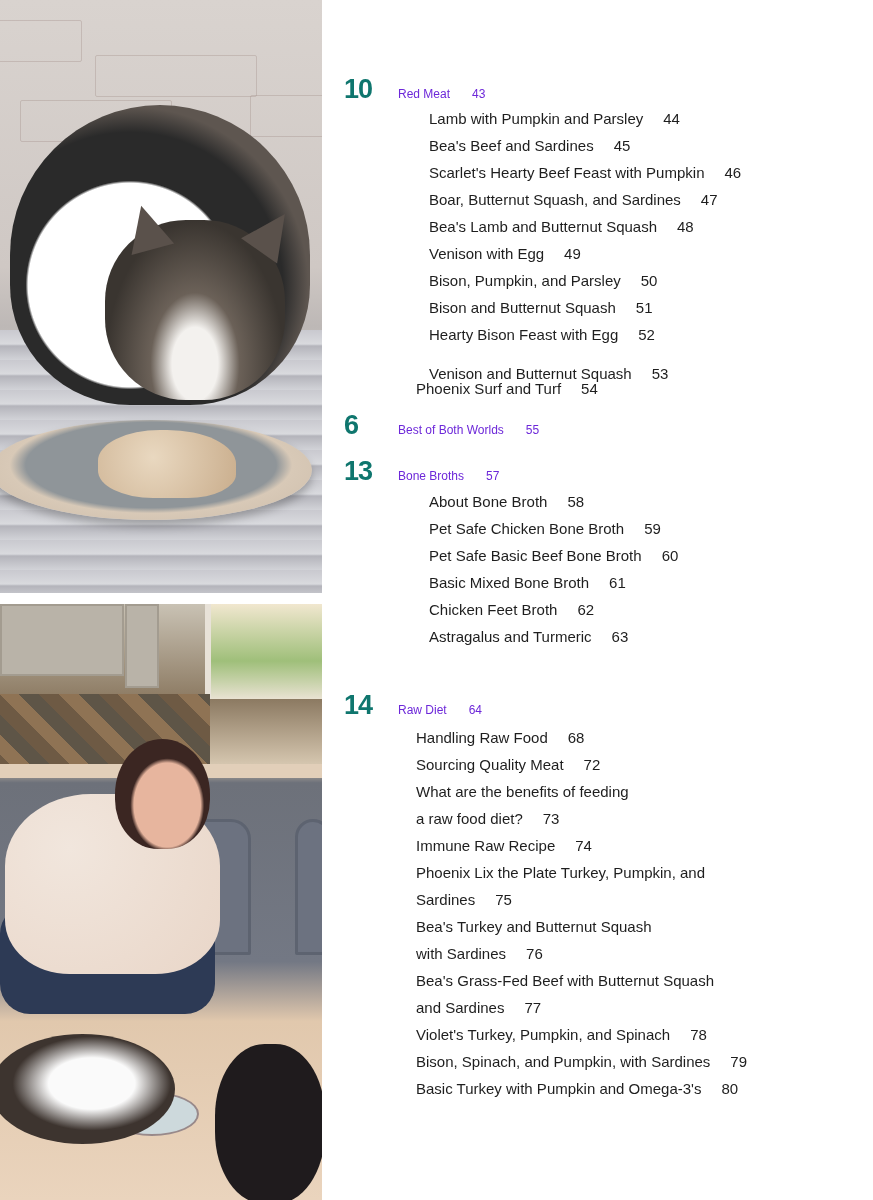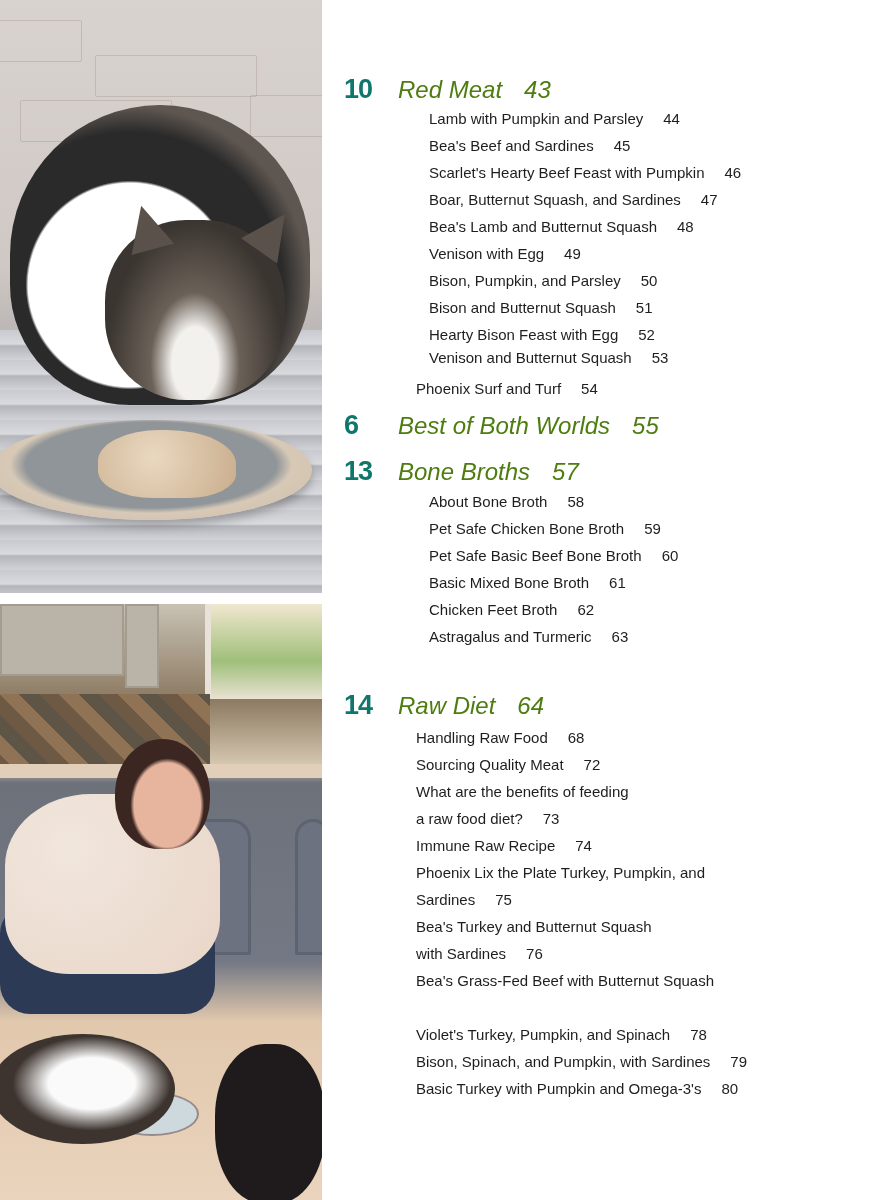--- a/index.html
+++ b/index.html
@@ -29,21 +29,21 @@
   .person-head { position: absolute; left: 115px; top: 135px; width: 95px; height: 110px; border-radius: 50% 50% 45% 45%; background: radial-gradient(ellipse at 55% 60%, #e7b59e 0 45%, #3b2622 50%); }
   .jeans { position: absolute; left: 0; top: 300px; width: 215px; height: 110px; border-radius: 30px; background: #2d3a55; }
   .cat1 { position: absolute; left: -10px; top: 430px; width: 185px; height: 110px; border-radius: 50%; background: radial-gradient(ellipse at 55% 45%, #fafafa 0 30%, #3d342f 55%); }
   .cat2 { position: absolute; left: 215px; top: 440px; width: 110px; height: 160px; border-radius: 45%; background: #1f1b1d; }
   .dish { position: absolute; border-radius: 50%; background: #cdd9dc; border: 2px solid #98898a; }
 
   
   .toc { position: absolute; left: 344px; top: 0; width: 520px; }
   .chapter { position: absolute; left: 0; height: 30px; display: flex; align-items: baseline; }
   .ch-num { display: inline-block; width: 54px; font-weight: bold; font-size: 27px; color: #0f766e; letter-spacing: -1px; }
-  .ch-title { font-size: 24px; color: #4d7c0f; font-style: italic; }
+  .ch-title { font-size: 12px; color: #6d28d9; }
   .page { margin-left: 22px; }
   .entry { position: absolute; font-size: 15px; color: #1e1e1e; white-space: nowrap; line-height: 27px; }
   .entry .page { margin-left: 20px; }
 </style>
 </head>
 <body>
 
 <div class="photo photo-top">
   <div class="brick" style="left:-10px;top:20px;width:90px;height:40px"></div>
   <div class="brick" style="left:95px;top:55px;width:160px;height:40px"></div>
@@ -84,21 +84,21 @@
   </div>
   <div class="entry" style="left:85px;top:105px"><span>Lamb with Pumpkin and Parsley</span><span class="page">44</span></div>
   <div class="entry" style="left:85px;top:132px"><span>Bea's Beef and Sardines</span><span class="page">45</span></div>
   <div class="entry" style="left:85px;top:159px"><span>Scarlet's Hearty Beef Feast with Pumpkin</span><span class="page">46</span></div>
   <div class="entry" style="left:85px;top:186px"><span>Boar, Butternut Squash, and Sardines</span><span class="page">47</span></div>
   <div class="entry" style="left:85px;top:213px"><span>Bea's Lamb and Butternut Squash</span><span class="page">48</span></div>
   <div class="entry" style="left:85px;top:240px"><span>Venison with Egg</span><span class="page">49</span></div>
   <div class="entry" style="left:85px;top:267px"><span>Bison, Pumpkin, and Parsley</span><span class="page">50</span></div>
   <div class="entry" style="left:85px;top:294px"><span>Bison and Butternut Squash</span><span class="page">51</span></div>
   <div class="entry" style="left:85px;top:321px"><span>Hearty Bison Feast with Egg</span><span class="page">52</span></div>
-  <div class="entry" style="left:85px;top:344px"><span>Venison and Butternut Squash</span><span class="page">53</span></div>
+  <div class="entry" style="left:85px;top:360px"><span>Venison and Butternut Squash</span><span class="page">53</span></div>
   <div class="entry" style="left:72px;top:375px"><span>Phoenix Surf and Turf</span><span class="page">54</span></div>
 
   <div class="chapter" style="top:410px">
     <span class="ch-num">6</span>
     <span class="ch-title">Best of Both Worlds</span>
     <span class="ch-title page">55</span>
   </div>
 
   <div class="chapter" style="top:456px">
     <span class="ch-num">13</span>
@@ -129,17 +129,18 @@
   <div class="entry" style="left:72px;top:859px">
     <div>Phoenix Lix the Plate Turkey, Pumpkin, and</div>
     <div><span>Sardines</span><span class="page">75</span></div>
   </div>
   <div class="entry" style="left:72px;top:913px">
     <div>Bea's Turkey and Butternut Squash</div>
     <div><span>with Sardines</span><span class="page">76</span></div>
   </div>
   <div class="entry" style="left:72px;top:967px">
     <div>Bea's Grass-Fed Beef with Butternut Squash</div>
+    <div><span>and Sardines</span><span class="page">77</span></div>
   </div>
   <div class="entry" style="left:72px;top:1021px"><span>Violet's Turkey, Pumpkin, and Spinach</span><span class="page">78</span></div>
   <div class="entry" style="left:72px;top:1048px"><span>Bison, Spinach, and Pumpkin, with Sardines</span><span class="page">79</span></div>
   <div class="entry" style="left:72px;top:1075px"><span>Basic Turkey with Pumpkin and Omega-3's</span><span class="page">80</span></div>
 </div>
 
 </body></html>

